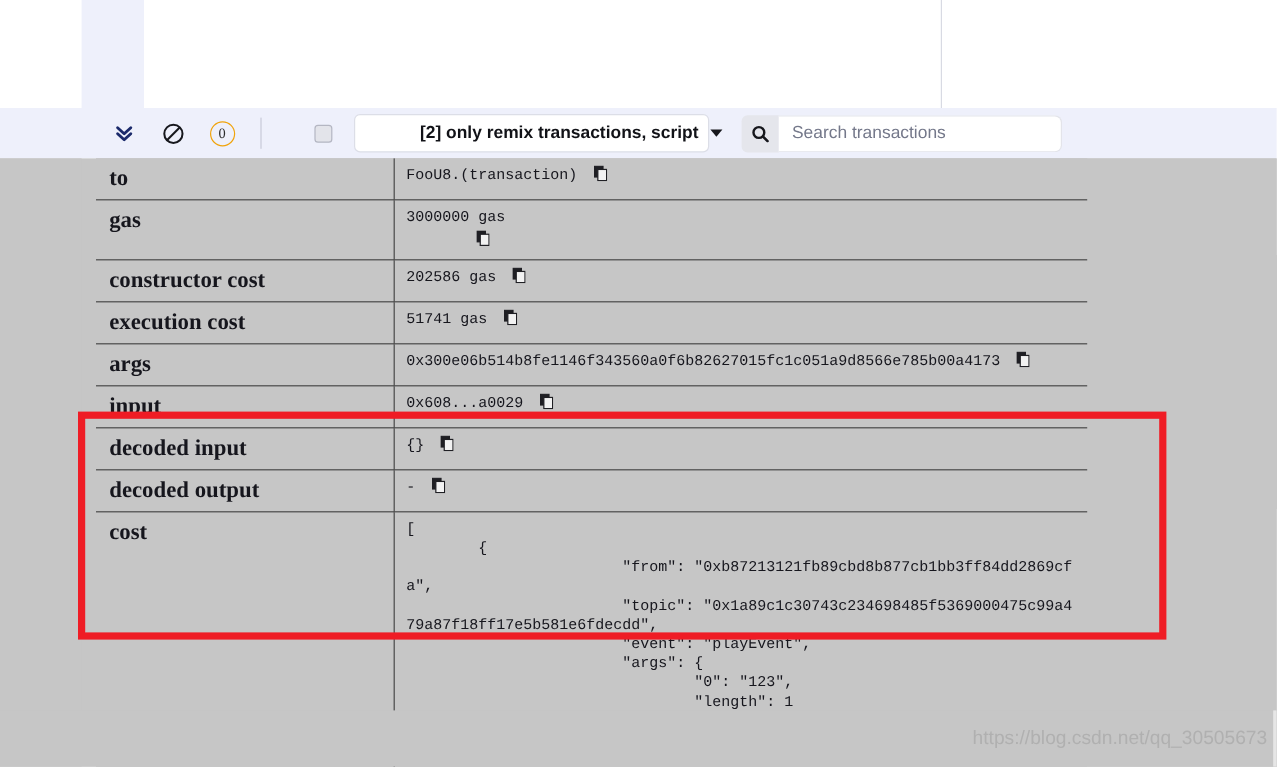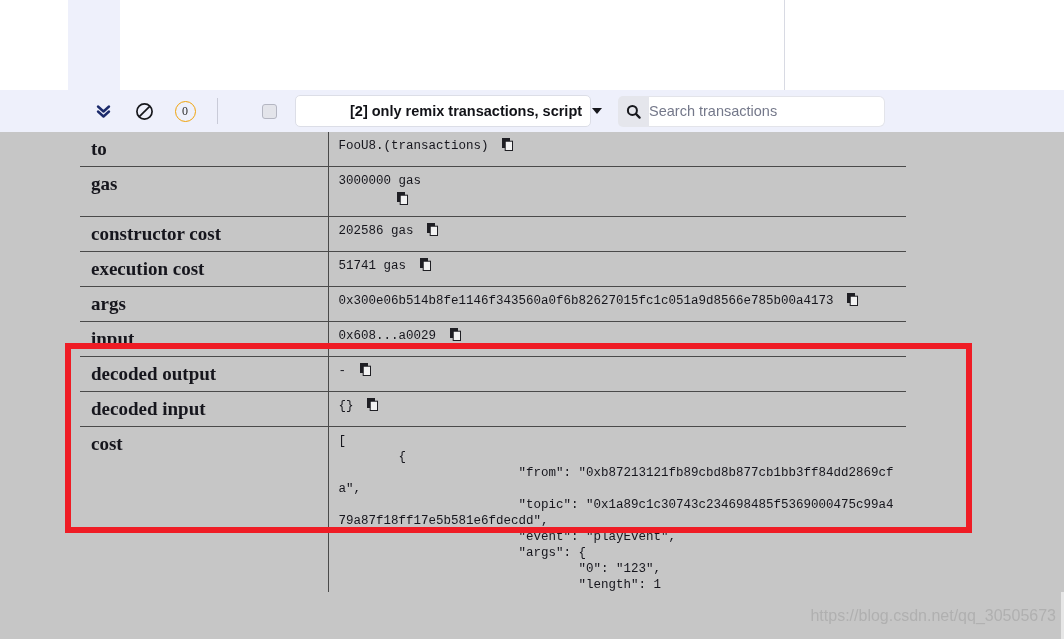--- a/index.html
+++ b/index.html
@@ -48,21 +48,21 @@
   .tx-select-label { font-size:14.5px; font-weight:bold; color:#111217; white-space:nowrap;margin-left:40px; }
   .caret { width:0;height:0;border-left:5px solid transparent;border-right:5px solid transparent;
            border-top:6px solid #16171c; margin-left:10px; }
   .search-wrap { display:flex; align-items:stretch; margin-left:27px; flex:0 0 auto; }
   .search-btn {
     width:31px; height:31px; background:#e5e6ec; border-radius:5px 0 0 5px;
     display:flex; align-items:center; justify-content:center; cursor:pointer;
   }
   .search-input {
     width:236px; height:31px; background:#ffffff; border:1px solid #e3e4ea; border-left:none;
-    border-radius:0 6px 6px 0; padding:0 0; font-size:14.5px; color:#6f7381;
+    border-radius:0 6px 6px 0; padding:0 11px; font-size:14.5px; color:#6f7381;
     font-family:"Liberation Sans", sans-serif; outline:none;
   }
   .search-input::placeholder { color:#74788a; }
 
   
   .body-area { position:absolute; left:0; top:132px; width:1064px; height:507px; background:#c6c6c6; }
   .side-left { position:absolute; left:0; top:0; width:68px; height:507px; background:#c6c6c6; }
   .side-right { position:absolute; left:906px; top:0; width:158px; height:507px; background:#c6c6c6; }
 
   
@@ -184,21 +184,21 @@
       </g>
     </svg>
 
     <div class="remix-wm">remix</div>
 
     <table class="tx-table">
       <tbody>
         <tr class="row-to">
           <td class="k">to</td>
           <td class="v">
-            <span>FooU8.(transactions)</span>
+            <span>FooU8.(transaction)</span>
             <span class="copy">
               <svg width="11" height="13" viewBox="0 0 11 13" aria-hidden="true">
                 <rect x="0.5" y="0.5" width="7" height="9" fill="#1f1f24" stroke="#1f1f24"></rect>
                 <rect x="3.2" y="3.2" width="7.3" height="9.3" fill="#f2f2f2" stroke="#1f1f24"></rect>
               </svg>
             </span>
           </td>
         </tr>
 
         <tr>
@@ -260,36 +260,36 @@
             <span class="copy">
               <svg width="11" height="13" viewBox="0 0 11 13" aria-hidden="true">
                 <rect x="0.5" y="0.5" width="7" height="9" fill="#1f1f24" stroke="#1f1f24"></rect>
                 <rect x="3.2" y="3.2" width="7.3" height="9.3" fill="#f2f2f2" stroke="#1f1f24"></rect>
               </svg>
             </span>
           </td>
         </tr>
 
         <tr>
+          <td class="k">decoded input</td>
+          <td class="v">
+            <span>{}</span>
+            <span class="copy">
+              <svg width="11" height="13" viewBox="0 0 11 13" aria-hidden="true">
+                <rect x="0.5" y="0.5" width="7" height="9" fill="#1f1f24" stroke="#1f1f24"></rect>
+                <rect x="3.2" y="3.2" width="7.3" height="9.3" fill="#f2f2f2" stroke="#1f1f24"></rect>
+              </svg>
+            </span>
+          </td>
+        </tr>
+
+        <tr>
           <td class="k">decoded output</td>
           <td class="v">
             <span>-</span>
-            <span class="copy">
-              <svg width="11" height="13" viewBox="0 0 11 13" aria-hidden="true">
-                <rect x="0.5" y="0.5" width="7" height="9" fill="#1f1f24" stroke="#1f1f24"></rect>
-                <rect x="3.2" y="3.2" width="7.3" height="9.3" fill="#f2f2f2" stroke="#1f1f24"></rect>
-              </svg>
-            </span>
-          </td>
-        </tr>
-
-        <tr>
-          <td class="k">decoded input</td>
-          <td class="v">
-            <span>{}</span>
             <span class="copy">
               <svg width="11" height="13" viewBox="0 0 11 13" aria-hidden="true">
                 <rect x="0.5" y="0.5" width="7" height="9" fill="#1f1f24" stroke="#1f1f24"></rect>
                 <rect x="3.2" y="3.2" width="7.3" height="9.3" fill="#f2f2f2" stroke="#1f1f24"></rect>
               </svg>
             </span>
           </td>
         </tr>
 
         <tr>

